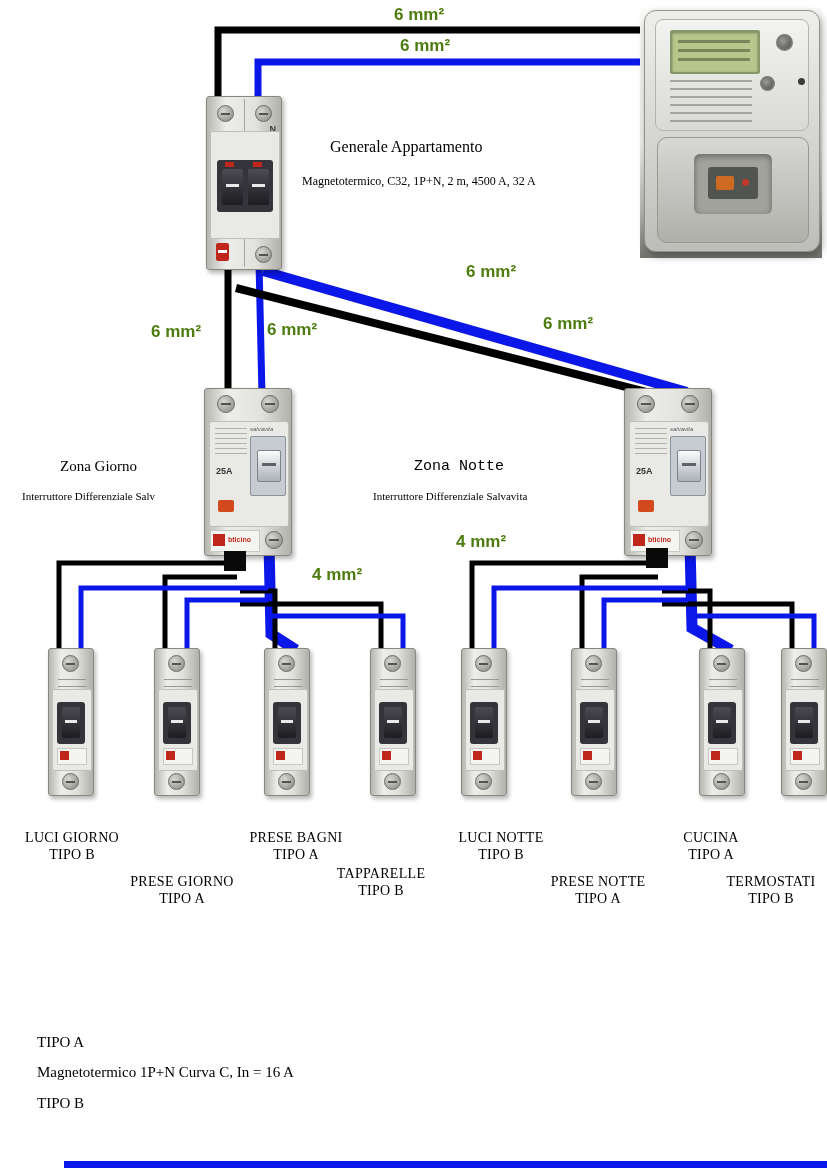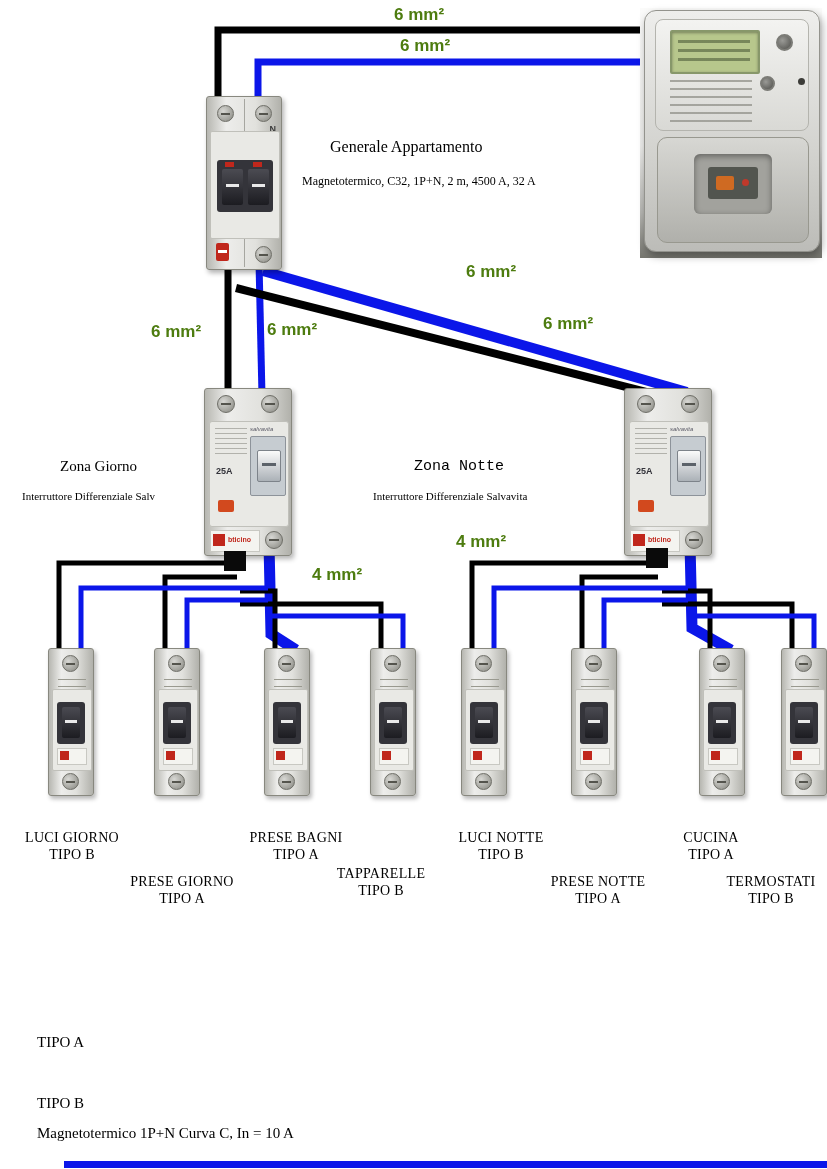--- a/index.html
+++ b/index.html
@@ -384,16 +384,16 @@
   <div class="circuit-label" style="left:636px;top:830px;">
     <div>CUCINA</div>
     <div>TIPO A</div>
   </div>
   <div class="circuit-label" style="left:696px;top:874px;">
     <div>TERMOSTATI</div>
     <div>TIPO B</div>
   </div>
 
   <div class="legend-line" style="left:37px;top:1034px;">TIPO A</div>
+  <div class="legend-line" style="left:37px;top:1064px;">Magnetotermico 1P+N Curva C, In = 16 A</div>
   <div class="legend-line" style="left:37px;top:1095px;">TIPO B</div>
-  <div class="legend-line" style="left:37px;top:1125px;">Magnetotermico 1P+N Curva C, In = 10 A</div>
 
 </div>
 
 </body></html>

